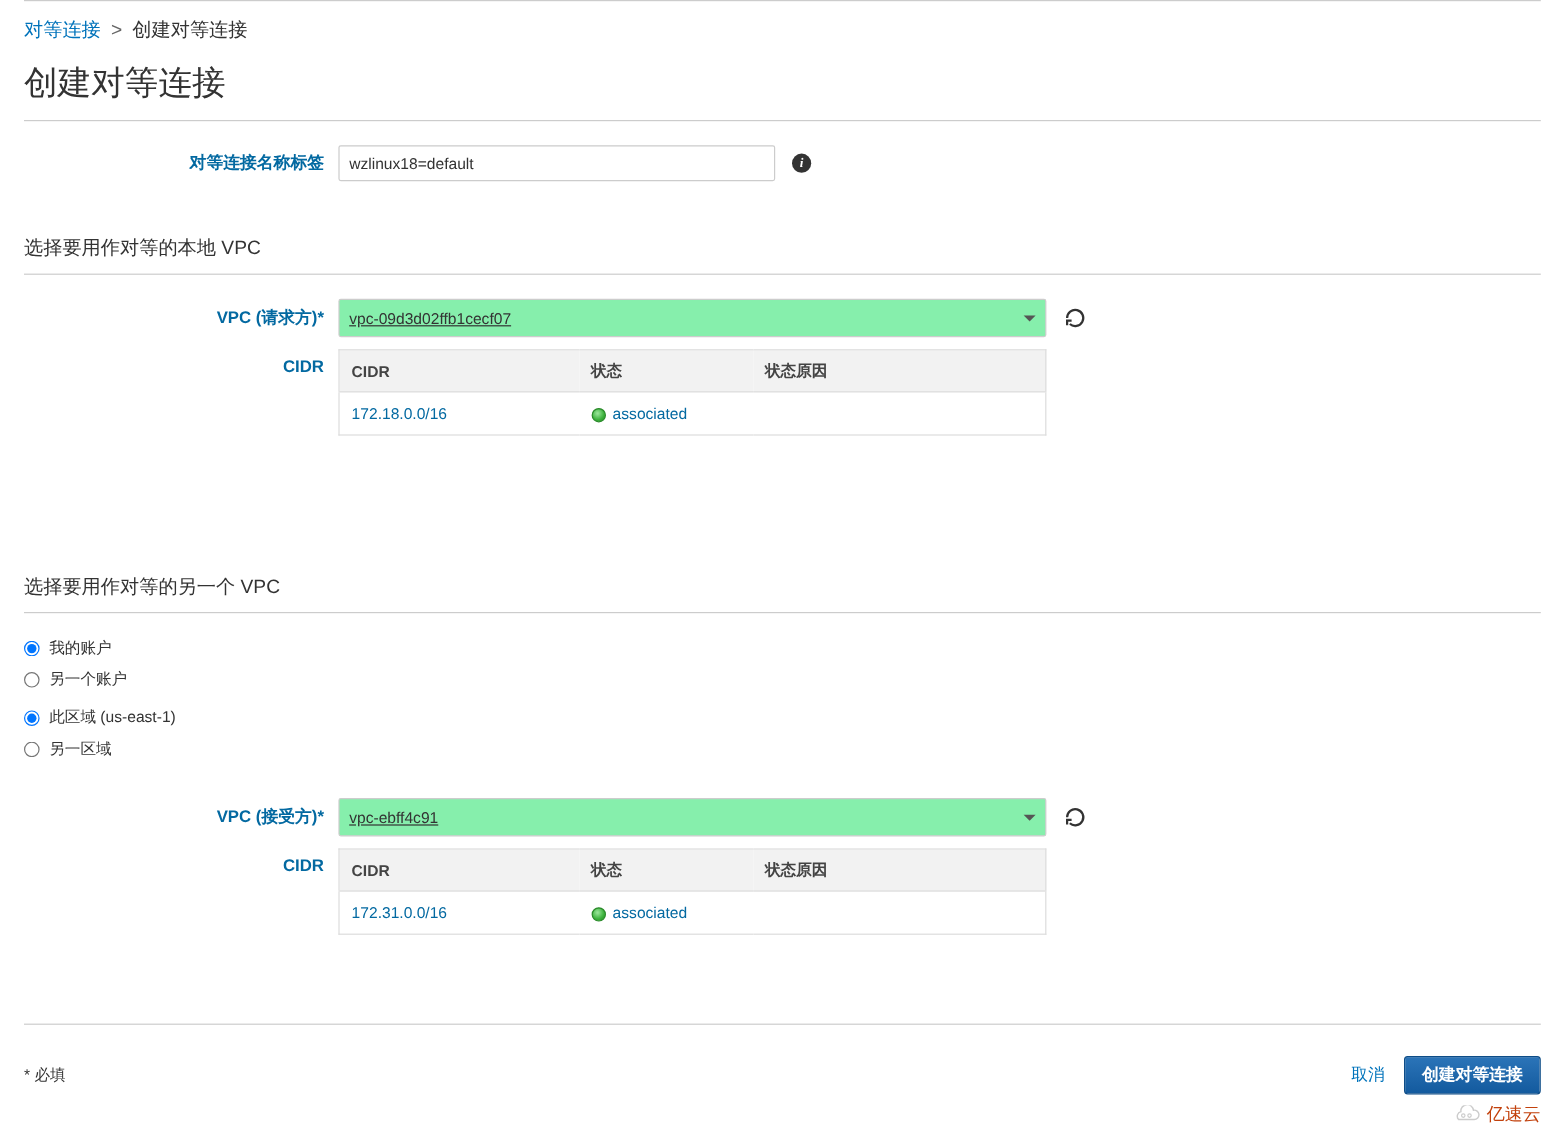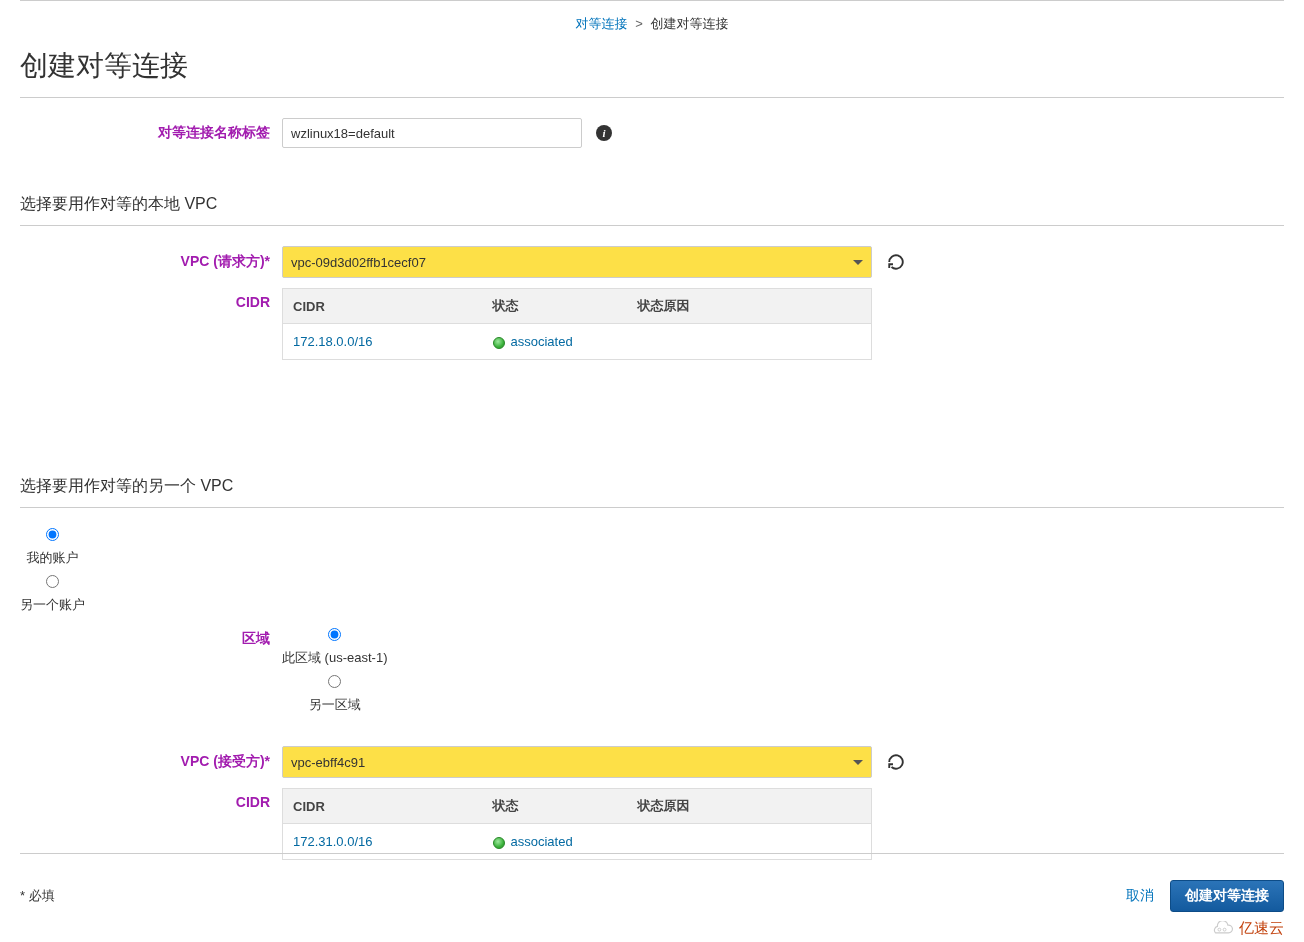--- a/index.html
+++ b/index.html
@@ -18,22 +18,21 @@
     }
     .top-border {
       border-top: 1px solid #ccc;
       margin: 0 20px;
     }
     .container {
       padding: 0 20px;
     }
     .breadcrumb {
       padding: 14px 0 6px 0;
-      font-size: 13px;
-      text-align: center;
+      font-size: 16px;
     }
     .breadcrumb a {
       color: #0073bb;
       text-decoration: none;
     }
     .breadcrumb .sep {
       color: #666;
       margin: 0 4px;
     }
     .page-title {
@@ -47,51 +46,52 @@
     .form-row {
       display: flex;
       align-items: center;
       margin-bottom: 10px;
     }
     .form-label {
       width: 262px;
       text-align: right;
       padding-right: 12px;
       font-weight: bold;
-      color: #a21caf;
+      color: #0369a1;
       font-size: 14px;
     }
     .form-control-wrap {
       display: flex;
       align-items: center;
       gap: 8px;
     }
     .text-input {
-      width: 300px;
+      width: 364px;
       height: 30px;
       padding: 4px 8px;
       border: 1px solid #ccc;
       border-radius: 2px;
       font-size: 13px;
       color: #333;
     }
     .select-input {
       width: 590px;
       height: 32px;
       padding: 4px 8px;
       border: 1px solid #ccc;
       border-radius: 2px;
       font-size: 13px;
       color: #333;
-      background: #fde047;
+      background: #86efac;
       position: relative;
       display: flex;
       align-items: center;
       justify-content: space-between;
       cursor: pointer;
+      text-decoration: underline;
     }
     .select-caret {
       width: 0;
       height: 0;
       border-left: 5px solid transparent;
       border-right: 5px solid transparent;
       border-top: 5px solid #555;
     }
     .info-icon {
       width: 16px;
@@ -160,21 +160,20 @@
       display: flex;
       flex-direction: column;
       gap: 8px;
     }
     .radio-option {
       display: flex;
       align-items: center;
       gap: 8px;
       font-size: 13px;
       color: #333;
-      flex-direction: column;
     }
     .radio-option input[type="radio"] {
       cursor: pointer;
     }
     .cidr-row {
       display: flex;
       align-items: flex-start;
     }
     .footer-bar {
       position: absolute;
@@ -302,21 +301,20 @@
         <span>我的账户</span>
       </label>
       <label class="radio-option">
         <input type="radio" name="account" style="">
         <span>另一个账户</span>
       </label>
     </div>
   </div>
 
   <div class="form-row" style="align-items:flex-start; margin-top:14px;">
-    <div class="form-label form-label-top" style="padding-top:2px;">区域</div>
     <div class="radio-group">
       <label class="radio-option">
         <input type="radio" name="region" checked="" style="">
         <span>此区域 (us-east-1)</span>
       </label>
       <label class="radio-option">
         <input type="radio" name="region" style="">
         <span>另一区域</span>
       </label>
     </div>

